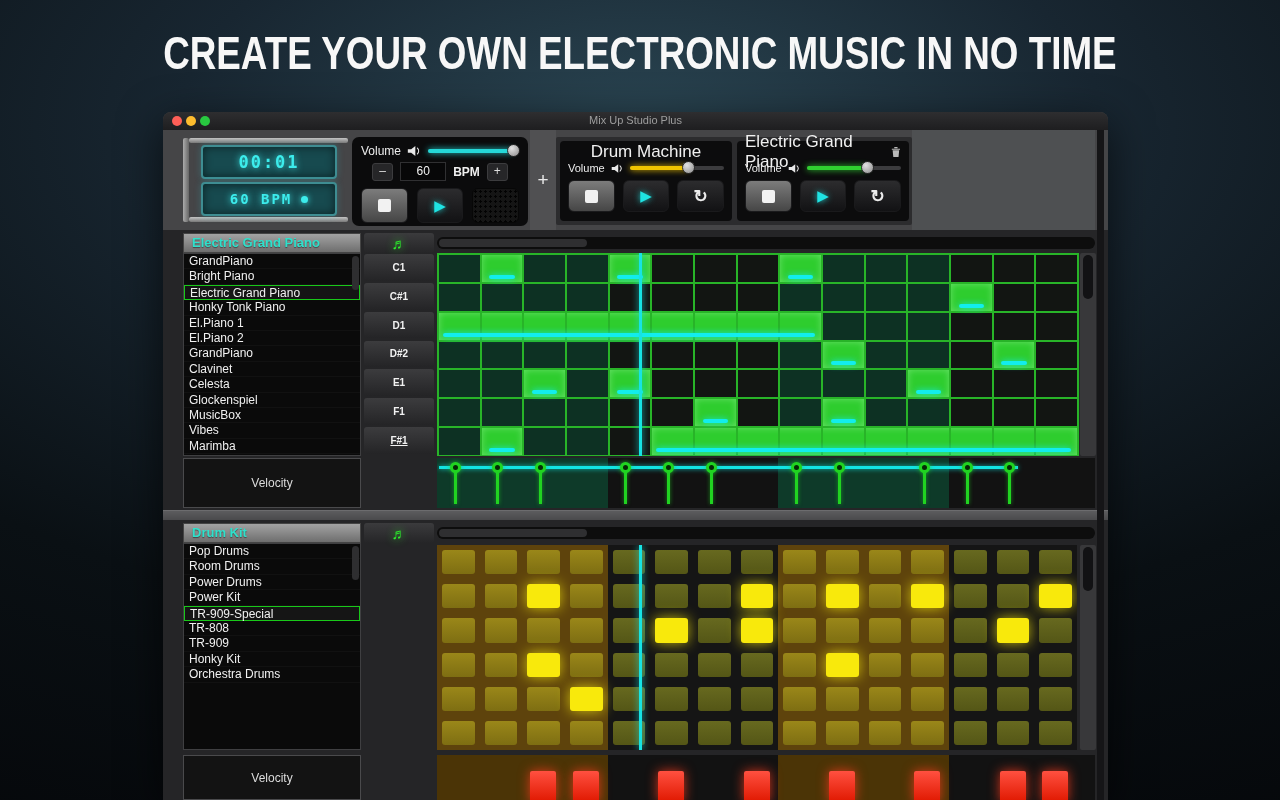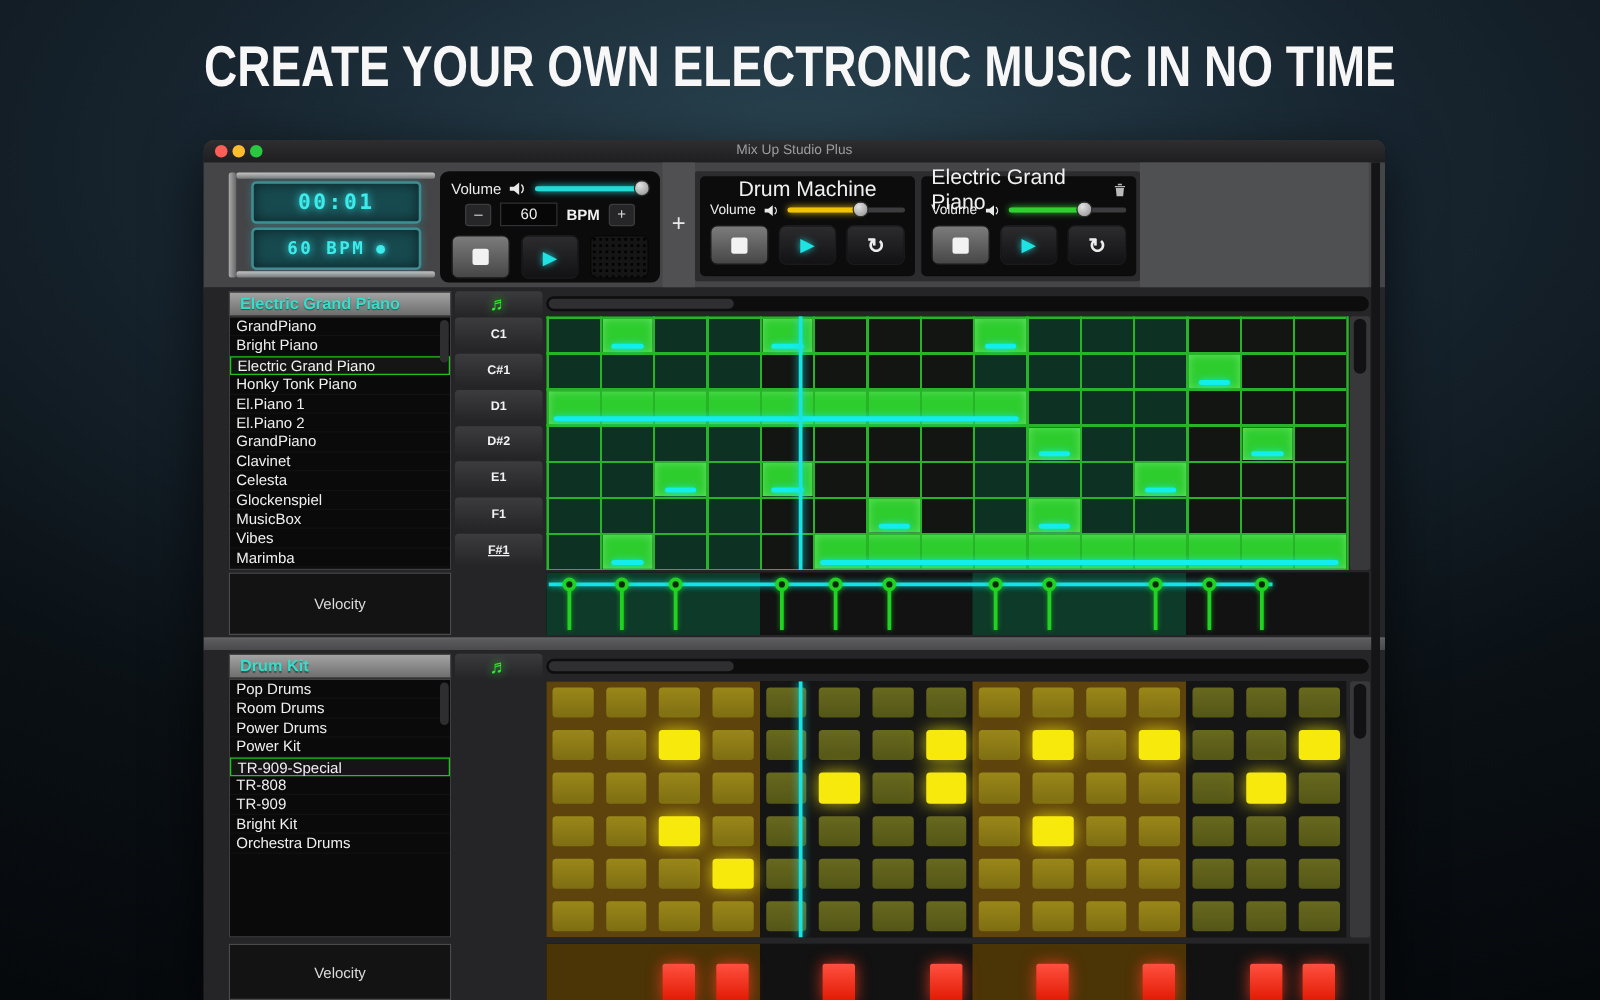--- a/index.html
+++ b/index.html
@@ -359,21 +359,21 @@
     <div class="sect drums">
       <div class="lhdr">Drum Kit</div>
       <div class="list" id="drumList">
           <div class="li">Pop Drums</div>
           <div class="li">Room Drums</div>
           <div class="li">Power Drums</div>
           <div class="li">Power Kit</div>
           <div class="li sel">TR-909-Special</div>
           <div class="li">TR-808</div>
           <div class="li">TR-909</div>
-          <div class="li">Bright Kit</div>
+          <div class="li">Honky Kit</div>
           <div class="li">Orchestra Drums</div>
           <div class="lthumb"></div>
         </div>
       <div class="iconcell">
           <span class="mnote">♬</span>
         </div>
       <div class="hscroll">
           <div class="hthumb"></div>
         </div>
       <div class="grid dgrid" id="drumGrid">

